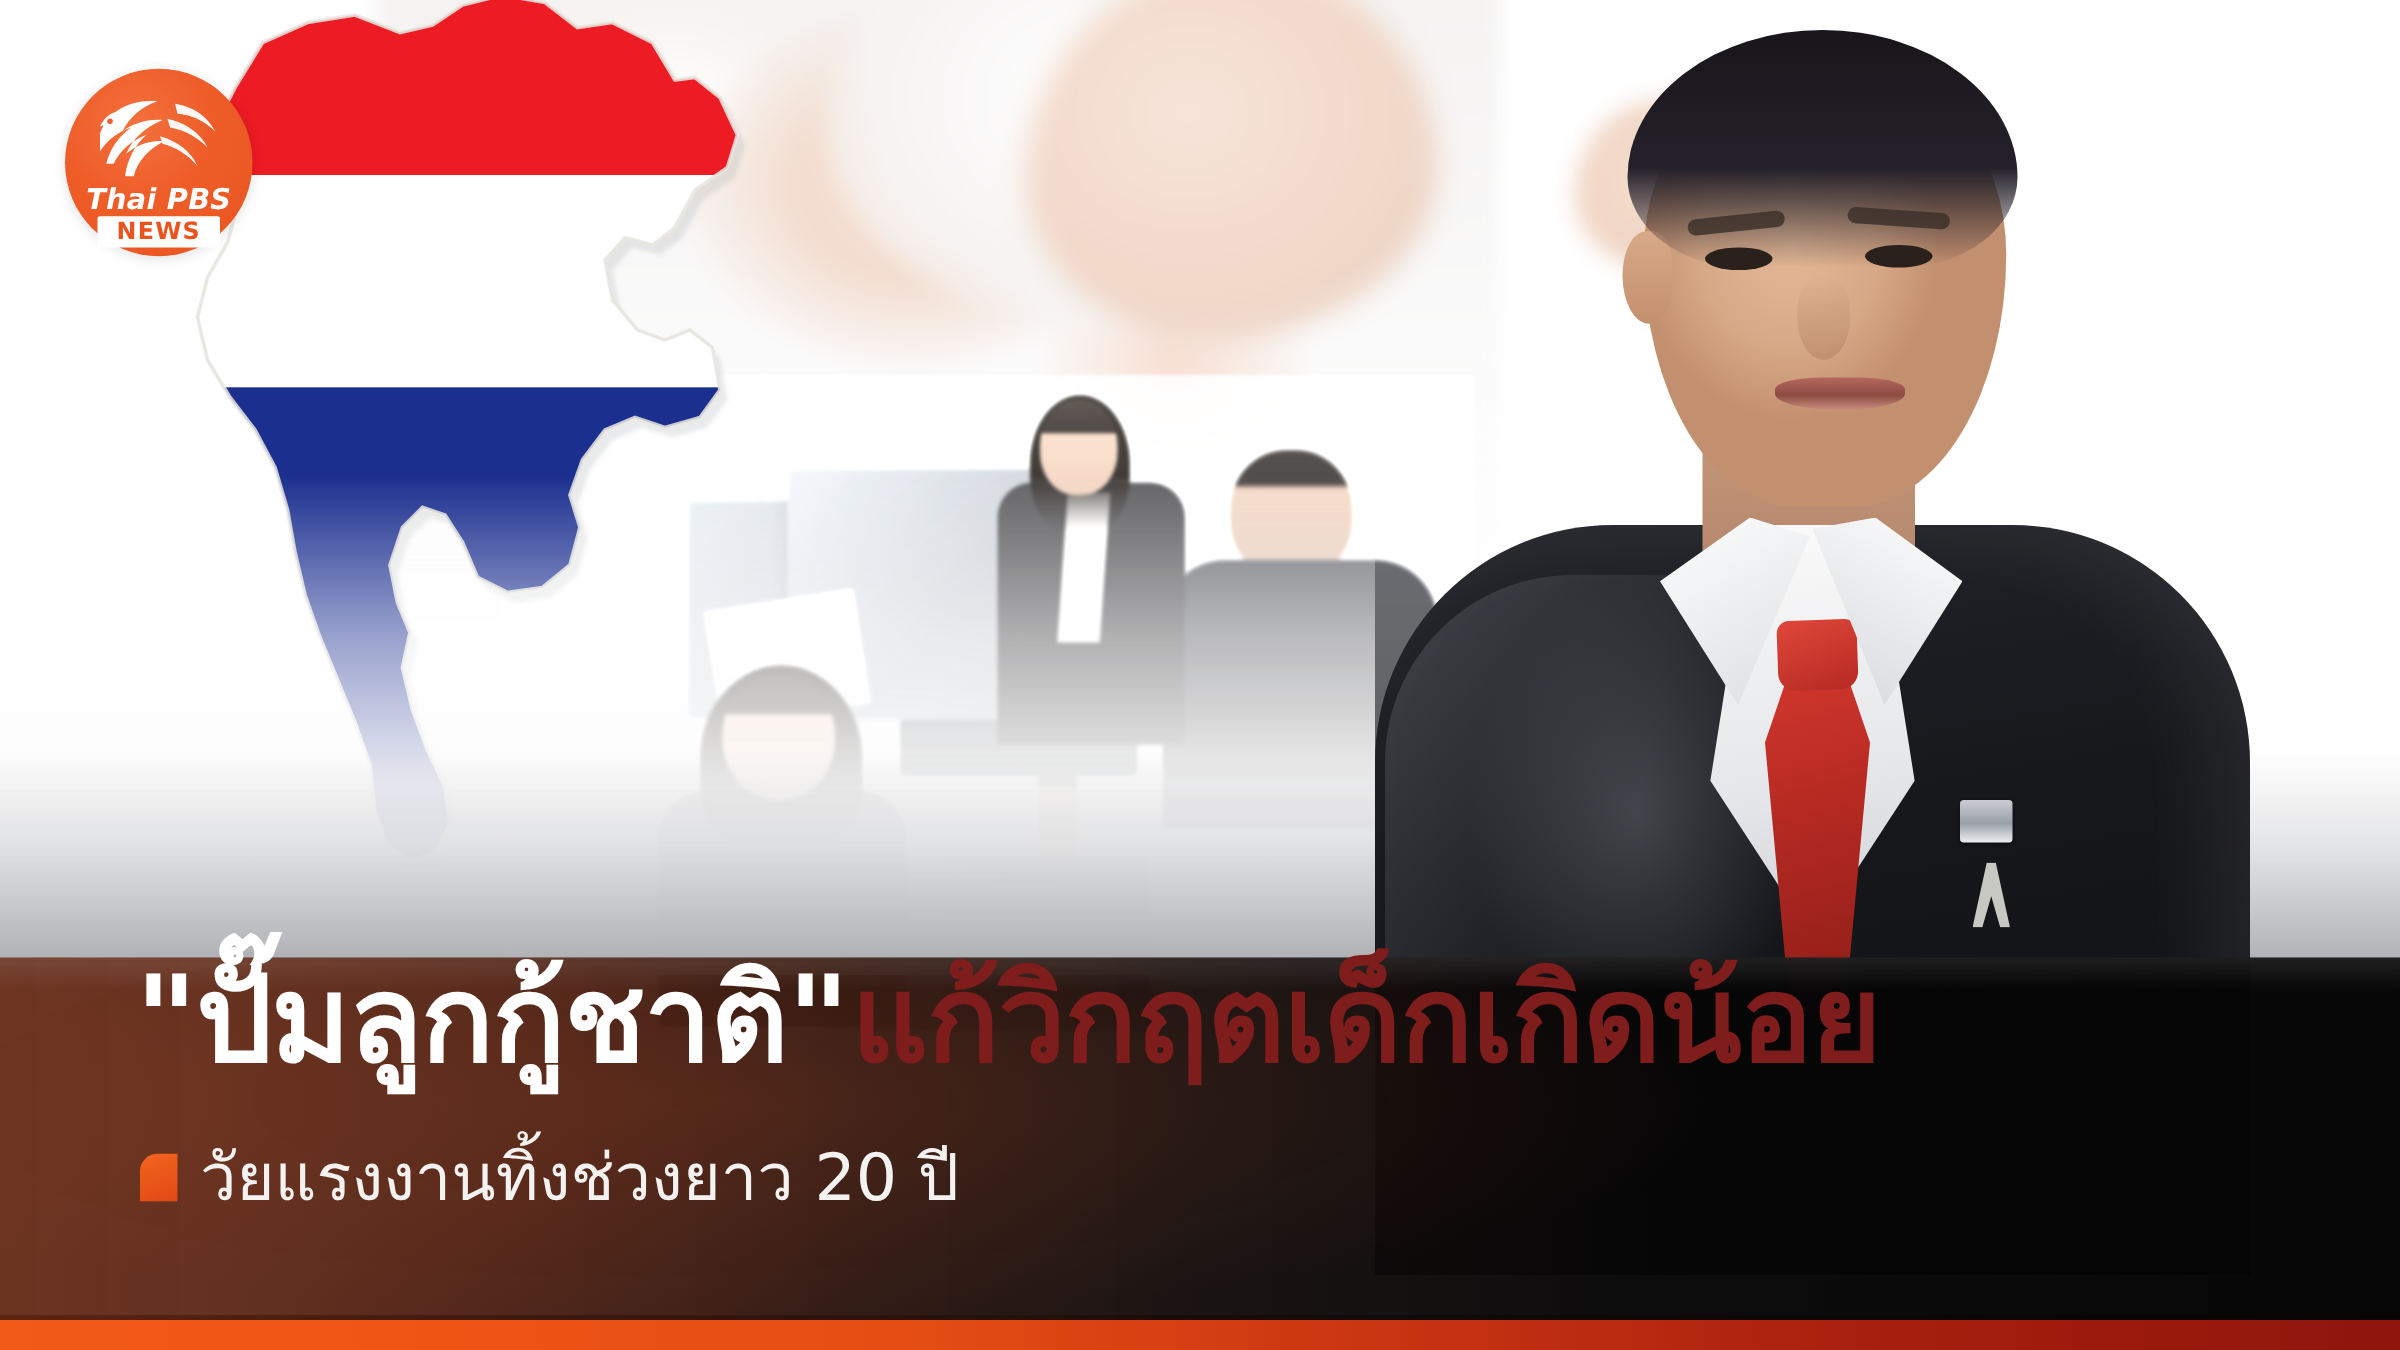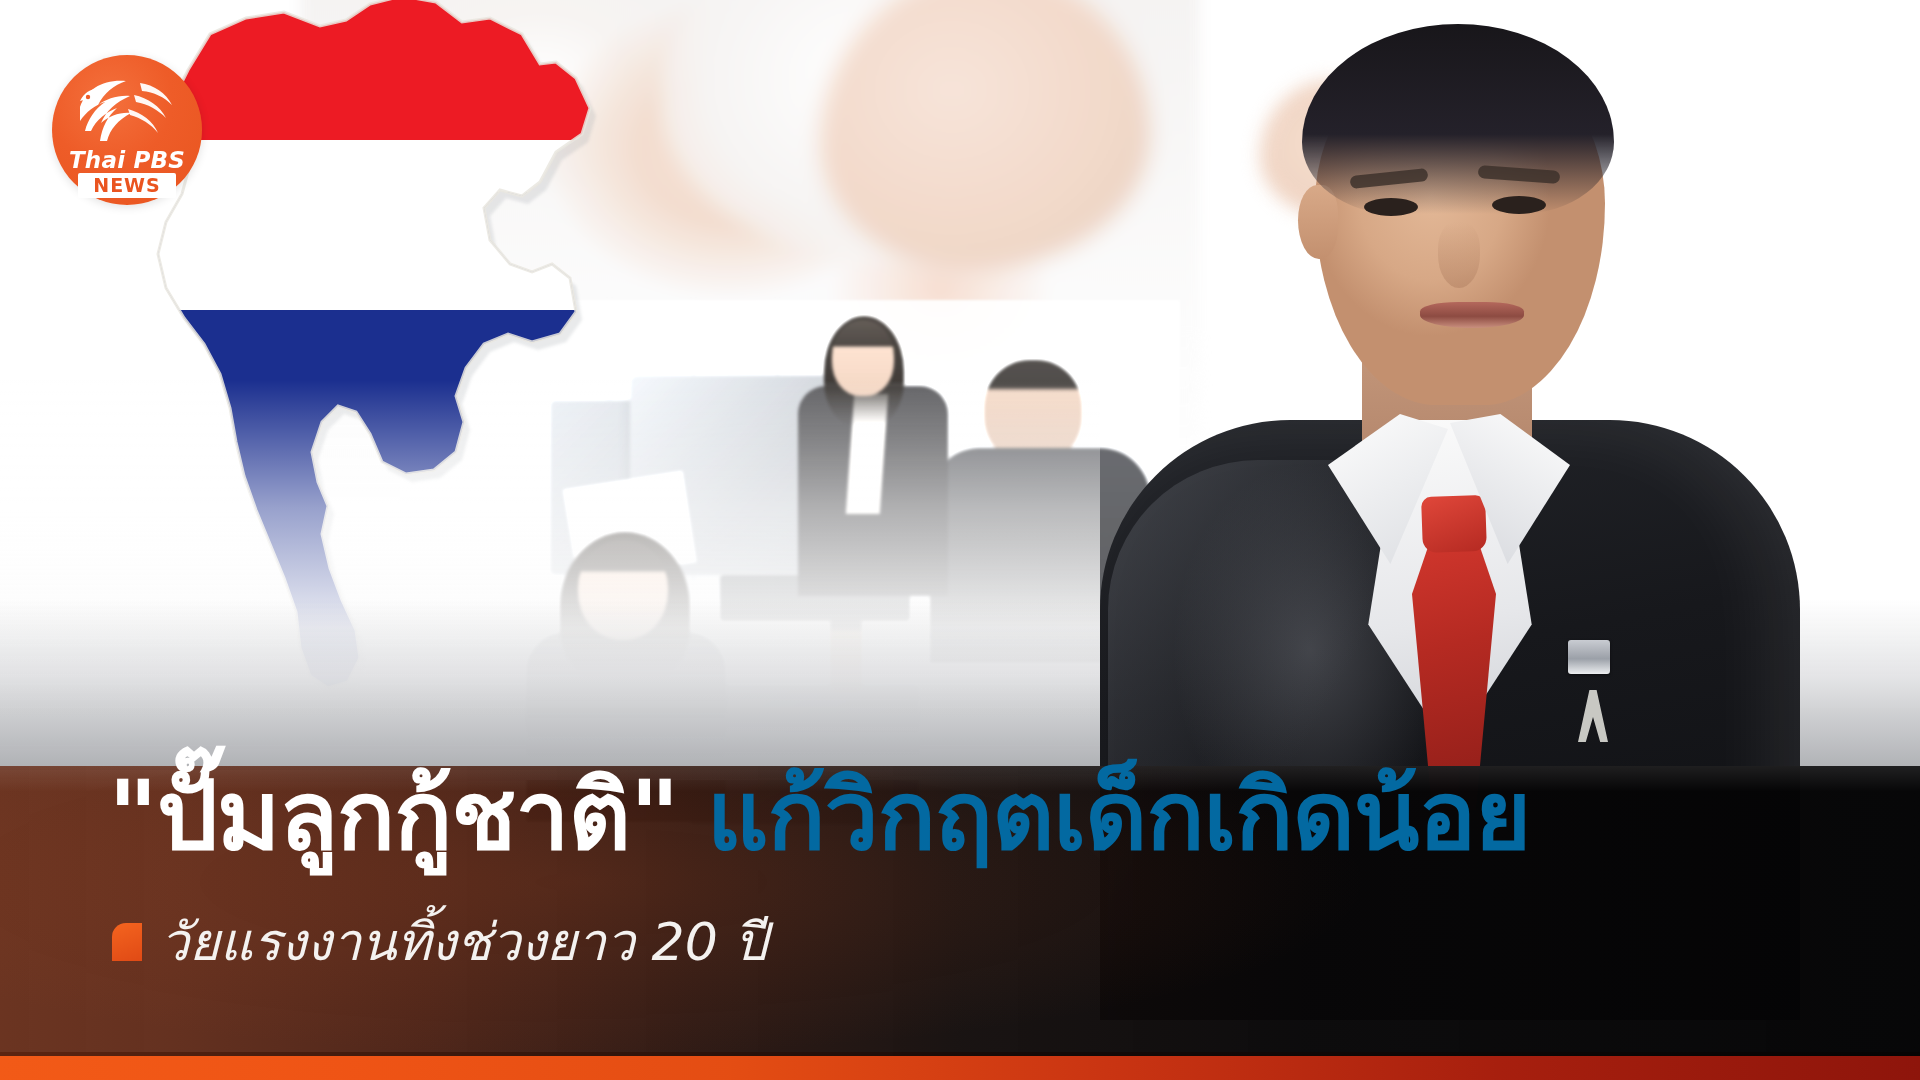--- a/index.html
+++ b/index.html
@@ -285,25 +285,25 @@
   .headline {
     position:absolute; left: 108px; top: 768px; width: 1800px;
     font-family: "DejaVu Sans", "Liberation Sans", sans-serif;
     font-weight: 700;
     font-size: 96px;
     line-height: 1.0;
     letter-spacing: -1px;
     white-space: nowrap;
   }
   .hl-white { color: #ffffff; }
-  .hl-orange { color: #0369a1; margin-left: 28px; }
+  .hl-orange { color: #7f1d1d; margin-left: 2px; }
 
   .subline {
     position:absolute; left: 112px; top: 900px;
-    display: flex; align-items: center; gap: 18px; font-style: italic;
+    display: flex; align-items: center; gap: 18px;
   }
   .sub-bullet {
     width: 30px; height: 38px;
     background: linear-gradient(160deg,#f4641f 0%, #e04a15 100%);
     border-radius: 14px 0 0 0;
   }
   .sub-text {
     color: #f4f2f0;
     font-family: "DejaVu Sans", "Liberation Sans", sans-serif;
     font-weight: 400;

